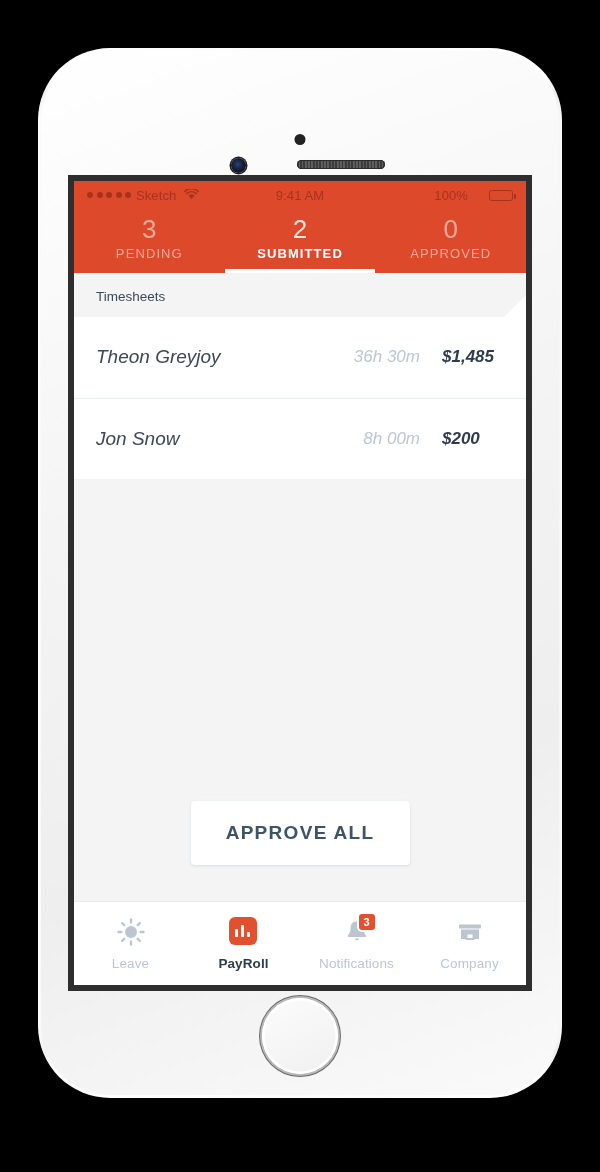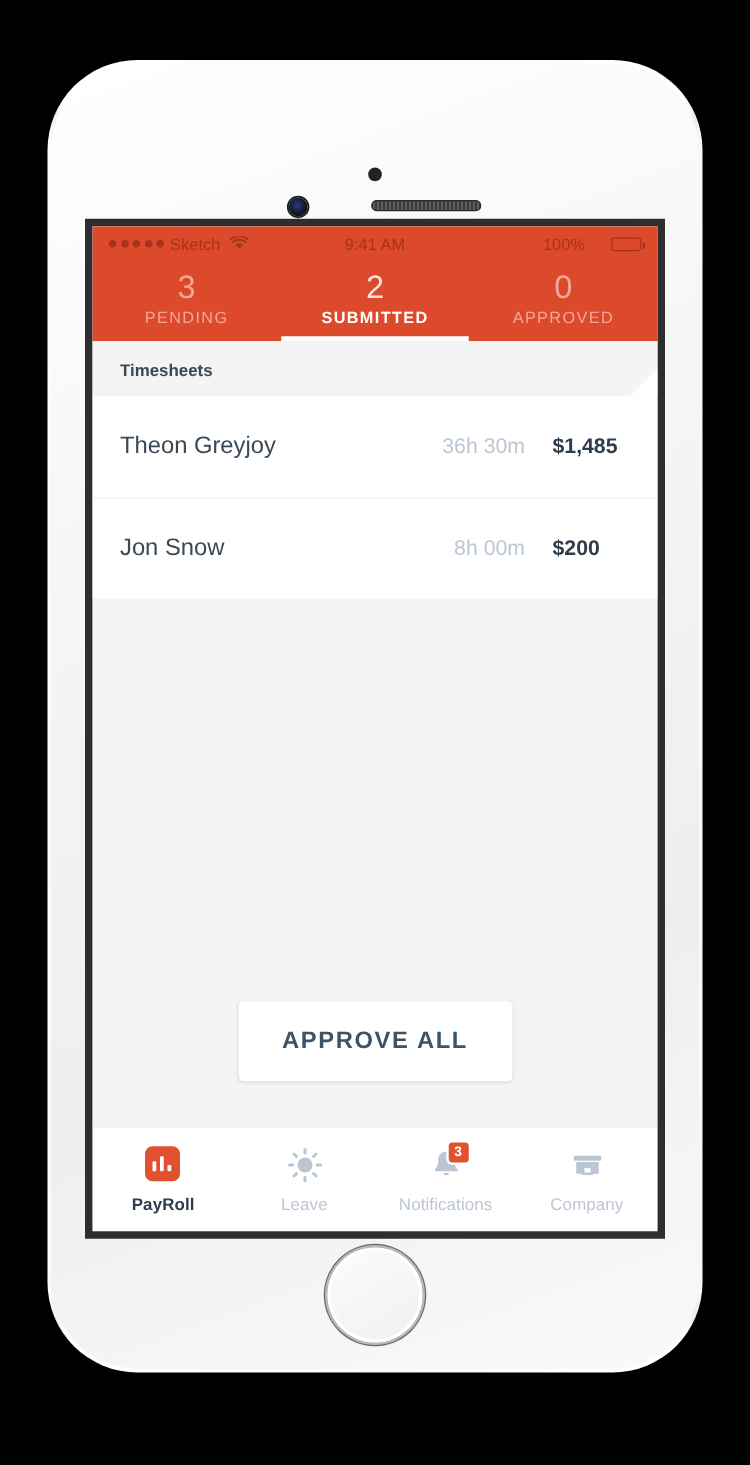--- a/index.html
+++ b/index.html
@@ -142,33 +142,34 @@
   .tab-underline {
     position: absolute; left: 0; right: 0; bottom: 0; height: 4px; background: #ffffff;
   }
 
   
   #content-area { flex: 1 1 auto; position: relative; background: #f4f4f4; display: flex; flex-direction: column; }
   #timesheets-header {
     position: relative;
     background: #f4f4f4;
     padding: 16px 22px 13px;
-    font-size: 13.5px; font-weight: bold; color: #3b4856;
+    font-size: 13.5px; font-weight: normal; color: #3b4856;
   }
   #timesheets-header:after {
     content: ""; position: absolute; right: 0; bottom: 0;
     border-style: solid; border-width: 0 0 22px 22px;
     border-color: transparent transparent #ffffff transparent;
   }
   #timesheet-list { background: #ffffff; }
   .timesheet-row {
     display: flex; align-items: center;
     padding: 0 22px; height: 81px;
     border-top: 1px solid #eceff1;
     cursor: pointer;
+    font-style: italic;
   }
   .timesheet-row:first-child { border-top: none; }
   .row-name { font-size: 19px; color: #3b4856; flex: 1 1 auto; }
   .row-hours { font-size: 17px; color: #bcc6d3; margin-right: 22px; }
   .row-amount { font-size: 17px; font-weight: bold; color: #2f3c4c; min-width: 62px; }
 
   
   #approve-zone { flex: 1 1 auto; display: flex; align-items: flex-end; justify-content: center; padding-bottom: 36px; }
   #approve-all-button {
     width: 219px; height: 64px;
@@ -290,51 +291,51 @@
             <span class="row-amount">$200</span>
           </div>
         </div>
 
         <div id="approve-zone">
           <button id="approve-all-button">APPROVE ALL</button>
         </div>
       </div>
 
       <div id="bottom-tab-bar">
-
-        <div class="navitem active">
-          <span class="navicon">
-            <span id="payroll-icon-box">
-                <i></i>
-                <i></i>
-                <i></i>
-              </span>
-          </span>
-          <span class="navlabel">PayRoll</span>
-        </div>
 
         <div class="navitem">
           <span class="navicon">
             <svg width="30" height="30" viewBox="0 0 30 30">
               <circle cx="15" cy="15" r="6" fill="#bcc6d3"></circle>
               <g stroke="#bcc6d3" stroke-width="2.4" stroke-linecap="round">
                 <line x1="15" y1="2.5" x2="15" y2="5.3"></line>
                 <line x1="15" y1="24.7" x2="15" y2="27.5"></line>
                 <line x1="2.5" y1="15" x2="5.3" y2="15"></line>
                 <line x1="24.7" y1="15" x2="27.5" y2="15"></line>
                 <line x1="6.2" y1="6.2" x2="8.2" y2="8.2"></line>
                 <line x1="21.8" y1="21.8" x2="23.8" y2="23.8"></line>
                 <line x1="21.8" y1="8.2" x2="23.8" y2="6.2"></line>
                 <line x1="6.2" y1="23.8" x2="8.2" y2="21.8"></line>
               </g>
             </svg>
           </span>
           <span class="navlabel">Leave</span>
         </div>
 
+        <div class="navitem active">
+          <span class="navicon">
+            <span id="payroll-icon-box">
+                <i></i>
+                <i></i>
+                <i></i>
+              </span>
+          </span>
+          <span class="navlabel">PayRoll</span>
+        </div>
+
         <div class="navitem">
           <span class="navicon">
             <svg width="30" height="30" viewBox="0 0 30 30">
               <path d="M15 4.2 c-3.9 0-6.4 2.9-6.4 6.6 0 4.5-1.6 6.4-2.6 7.6 -0.5.6-.1 1.5.7 1.5 h16.6 c.8 0 1.2-.9.7-1.5 -1-1.2-2.6-3.1-2.6-7.6 0-3.7-2.5-6.6-6.4-6.6 Z" fill="#bcc6d3"></path>
               <path d="M12.6 21.4 a2.5 2.5 0 0 0 4.8 0 Z" fill="#bcc6d3"></path>
             </svg>
             <span id="notif-badge">3</span>
           </span>
           <span class="navlabel">Notifications</span>
         </div>

